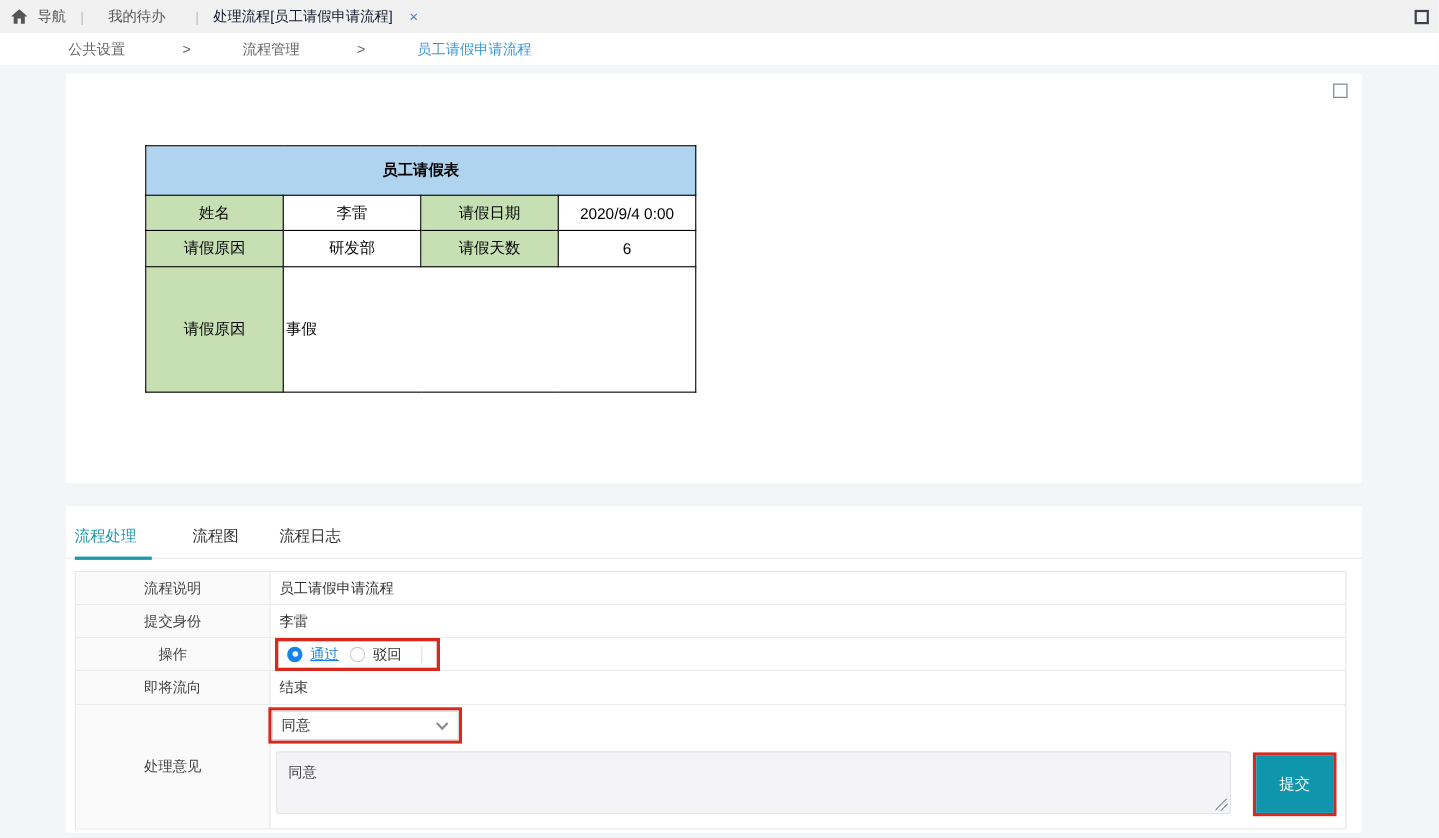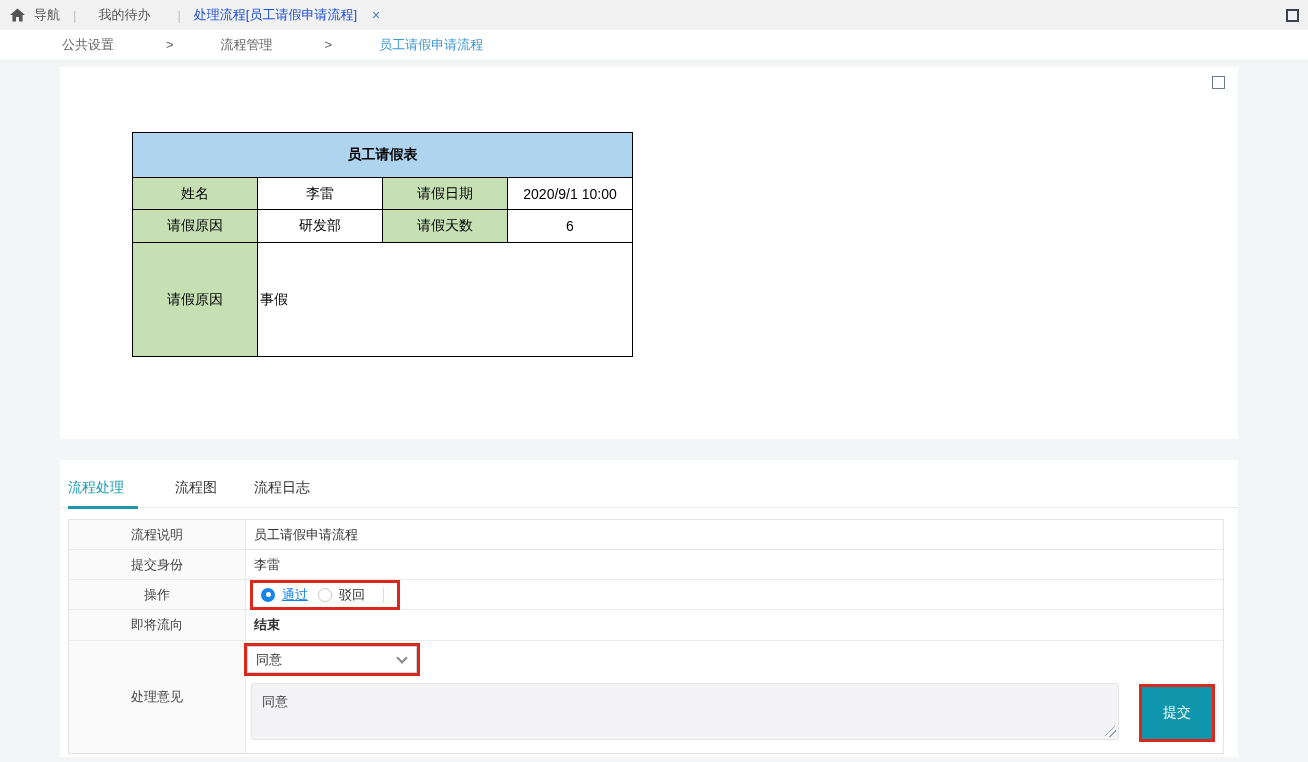--- a/index.html
+++ b/index.html
@@ -11,21 +11,21 @@
 
   
   .topbar {
     position:absolute; left:0; top:0; width:1308px; height:30px;
     background:#f1f1f2; display:flex; align-items:center; font-size:13px; color:#555;
   }
   .home { margin-left:10px; display:flex; align-items:center; cursor:pointer; }
   .tb-item { margin-left:9px; cursor:pointer; }
   .tb-sep { color:#bfbfbf; margin:0 13px; }
   .tb-sep2 { margin-left:27px; }
-  .tb-tab { color:#1d4ed8; cursor:pointer; }
+  .tb-tab { color:#0f172a; cursor:pointer; }
   .tb-close { color:#4a86c6; margin-left:15px; font-size:14px; cursor:pointer; }
   .tb-spacer { flex:1; }
   .tb-sq { width:13px; height:13px; border:2px solid #3c424d; margin-right:9px; cursor:pointer; background:transparent; }
 
   
   .breadcrumb {
     position:absolute; left:0; top:30px; width:1308px; height:29px;
     background:#ffffff; display:flex; align-items:center; padding-left:62px;
     font-size:13px; color:#666;gap:44px;
   }
@@ -70,21 +70,21 @@
     border:1px solid #e4e4e9; font-size:13px;
   }
   .prow { display:flex; border-bottom:1px solid #ebebee; }
   .prow:last-child { border-bottom:none; }
   .plabel {
     width:177px; min-width:177px; background:#fafafb; border-right:1px solid #ebebee;
     display:flex; align-items:center; justify-content:center; color:#444;
   }
   .pvalue { flex:1; display:flex; align-items:center; padding-left:8px; color:#333; position:relative; }
   .rh30 { height:30px; } .rh31 { height:31px; } .rh112 { height:112px; }
-  .bold { font-weight:bold; }
+  .bold { font-weight:normal; }
 
   .redbox { border:3px solid #d9291c; }
 
   
   .radio-group { display:inline-flex; align-items:center; height:30px; padding-left:8px; margin-left:-4px; }
   .radio { width:14px; height:14px; border-radius:50%; display:inline-flex; align-items:center; justify-content:center; cursor:pointer; }
   .radio.on { background:#1583e9; }
   .radio .dot { width:5px; height:5px; background:#fff; border-radius:50%; }
   .radio.off { border:1px solid #c9c9c9; background:#fff; margin-left:2px; }
   .rlabel { margin:0 8px 0 7px; cursor:pointer; }
@@ -149,21 +149,21 @@
   <span class="corner-sq"></span>
   <table class="leave-table">
     <tbody>
         <tr>
       <td colspan="4" class="lt-title">员工请假表</td>
     </tr>
     <tr class="lt-r1">
       <td class="g cw">姓名</td>
       <td class="cw">李雷</td>
       <td class="g cw">请假日期</td>
-      <td class="cw">2020/9/1 10:00</td>
+      <td class="cw">2020/9/4 0:00</td>
     </tr>
     <tr class="lt-r2">
       <td class="g">请假原因</td>
       <td>研发部</td>
       <td class="g">请假天数</td>
       <td>6</td>
     </tr>
     <tr class="reason-row">
       <td class="g">请假原因</td>
       <td colspan="3" class="reason-val">事假</td>

